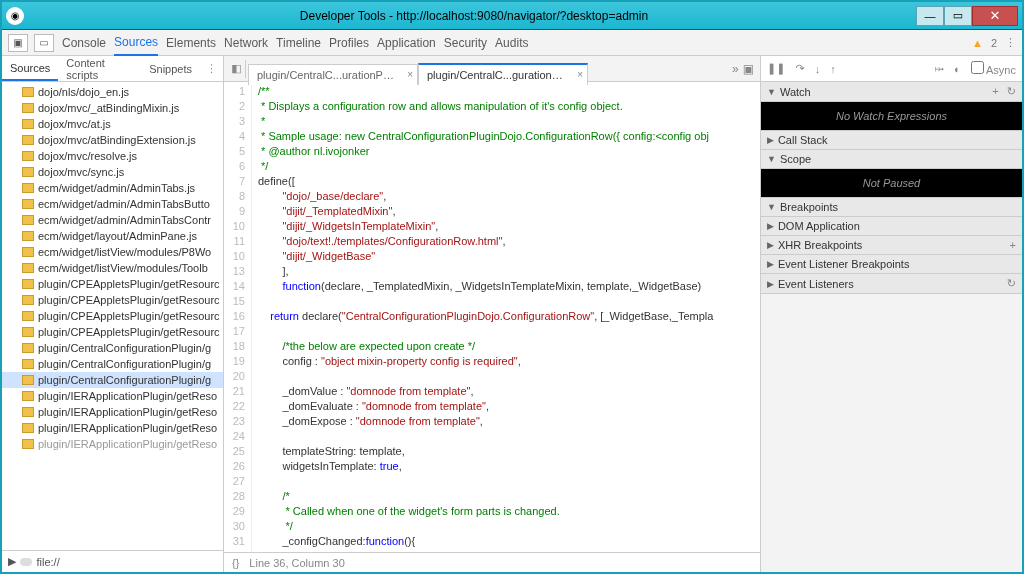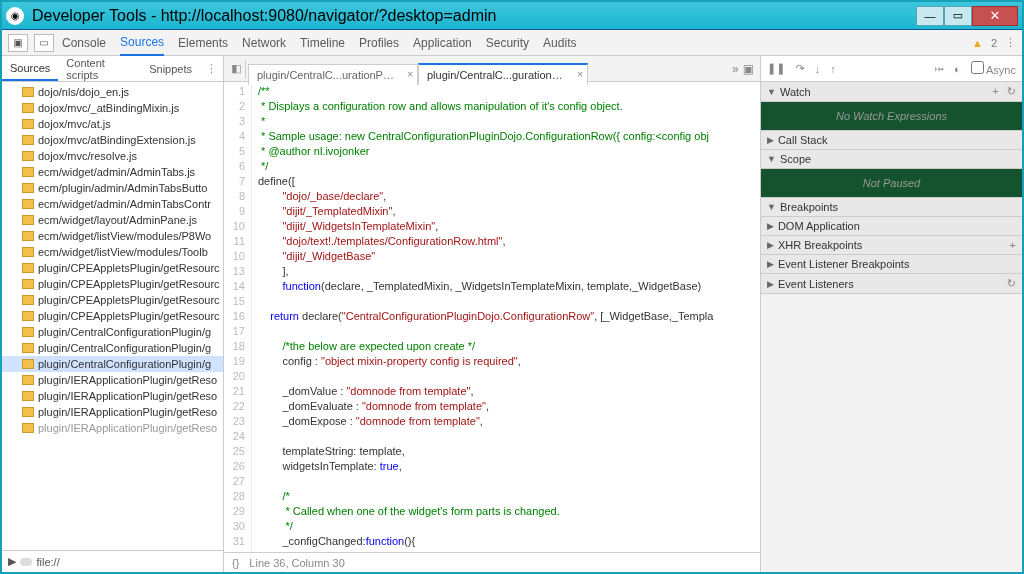--- a/index.html
+++ b/index.html
@@ -1,27 +1,27 @@
 <!DOCTYPE html>
 <html><head>
 <meta charset="utf-8">
 <style>
 * { margin:0; padding:0; box-sizing:border-box; font-family:"Segoe UI",Arial,sans-serif; }
 body { width:1024px; height:574px; overflow:hidden; background:#00bcd4; }
 .window { position:absolute; top:0; left:0; width:1024px; height:574px; border:2px solid #18a0b8; background:#fff; display:flex; flex-direction:column; }
 .titlebar { height:28px; background:linear-gradient(#3cc6dc,#1cb6d0); display:flex; align-items:center; padding:0 4px; color:#000; font-size:12px; border-bottom:1px solid #159; }
 .titlebar .icon { width:18px; height:18px; border-radius:50%; background:#fff; margin-right:8px; display:flex; align-items:center; justify-content:center; font-size:10px; }
-.titlebar .title { flex:1; font-size:16px; }
+.titlebar .title { flex:1; text-align:center; font-size:12px; }
 .winbtns { display:flex; gap:0; }
 .winbtn { width:28px; height:20px; display:flex; align-items:center; justify-content:center; background:#c8e8ef; border:1px solid #5aa5b5; font-size:11px; }
 .winbtn.close { background:#c75050; border-color:#a03030; color:#fff; width:46px; font-size:13px; }
 .toolbar { height:26px; background:#f3f3f3; border-bottom:1px solid #ccc; display:flex; align-items:center; padding:0 6px; font-size:12px; color:#555; }
 .tb-left { display:flex; align-items:center; gap:6px; }
 .tb-sq { width:20px; height:18px; border:1px solid #bbb; background:#fff; display:flex; align-items:center; justify-content:center; font-size:10px; }
-.tb-tabs { display:flex; margin-left:8px; gap:14px; height:26px; align-items:center; }
+.tb-tabs { display:flex; margin-left:8px; gap:8px; height:26px; align-items:center; }
 .tb-tab { font-size:12px; color:#5a5a5a; padding:5px 0; cursor:pointer; }
 .tb-tab.active { color:#1b73e8; border-bottom:2px solid #1b73e8; }
 .tb-right { margin-left:auto; display:flex; align-items:center; gap:8px; font-size:11px; color:#777; }
 .warn-tri { color:#f5a623; }
 .main { flex:1; display:flex; min-height:0; }
 .filepane { width:222px; border-right:1px solid #ccc; display:flex; flex-direction:column; background:#fff; }
 .fp-tabs { height:26px; display:flex; align-items:center; border-bottom:1px solid #ccc; font-size:11px; color:#555; }
 .fp-tab { padding:5px 8px; cursor:pointer; }
 .fp-tab.active { border-bottom:2px solid #1b73e8; color:#333; }
 .fp-more { margin-left:auto; padding:0 6px; color:#888; }
@@ -44,21 +44,21 @@
 .codelines { flex:1; padding:2px 0 0 6px; color:#333; white-space:pre; overflow:hidden; }
 .c-cm { color:#008000; }
 .c-kw { color:#a31515; font-weight:normal; }
 .c-fn { color:#0000ff; }
 .status { height:20px; border-top:1px solid #ccc; font-size:11px; color:#888; display:flex; align-items:center; padding:0 8px; gap:10px; }
 .rpane { width:262px; border-left:1px solid #ccc; display:flex; flex-direction:column; font-size:11px; background:#f3f3f3; }
 .rtoolbar { height:26px; border-bottom:1px solid #ccc; display:flex; align-items:center; padding:0 6px; gap:10px; color:#888; background:#fff; }
 .rtoolbar .sp { flex:1; }
 .acc-head { background:#e8e8e8; padding:3px 6px; display:flex; align-items:center; color:#333; gap:4px; border-bottom:1px solid #ccc; }
 .acc-head .tri { font-size:9px; color:#666; }
-.acc-body { background:#14532d; padding:8px 0; text-align:center; color:#999; font-style:italic; border-bottom:1px solid #ccc; }
+.acc-body { background:#000000; padding:8px 0; text-align:center; color:#999; font-style:italic; border-bottom:1px solid #ccc; }
 .acc-right { margin-left:auto; display:flex; gap:8px; color:#888; }
 </style>
 </head>
 <body>
 
 <div class="window">
   <div class="titlebar">
     <div class="icon">◉</div>
     <div class="title">Developer Tools - http://localhost:9080/navigator/?desktop=admin</div>
     <div class="winbtns">
@@ -113,25 +113,29 @@
           <div class="node">
             <span class="folder"></span>
             <span>dojox/mvc/atBindingExtension.js</span>
           </div>
           <div class="node">
             <span class="folder"></span>
             <span>dojox/mvc/resolve.js</span>
           </div>
           <div class="node">
             <span class="folder"></span>
+            <span>dojox/mvc/sync.js</span>
+          </div>
+          <div class="node">
+            <span class="folder"></span>
             <span>ecm/widget/admin/AdminTabs.js</span>
           </div>
           <div class="node">
             <span class="folder"></span>
-            <span>ecm/plugin/admin/AdminTabsButto</span>
+            <span>ecm/widget/admin/AdminTabsButto</span>
           </div>
           <div class="node">
             <span class="folder"></span>
             <span>ecm/widget/admin/AdminTabsContr</span>
           </div>
           <div class="node">
             <span class="folder"></span>
             <span>ecm/widget/layout/AdminPane.js</span>
           </div>
           <div class="node">

